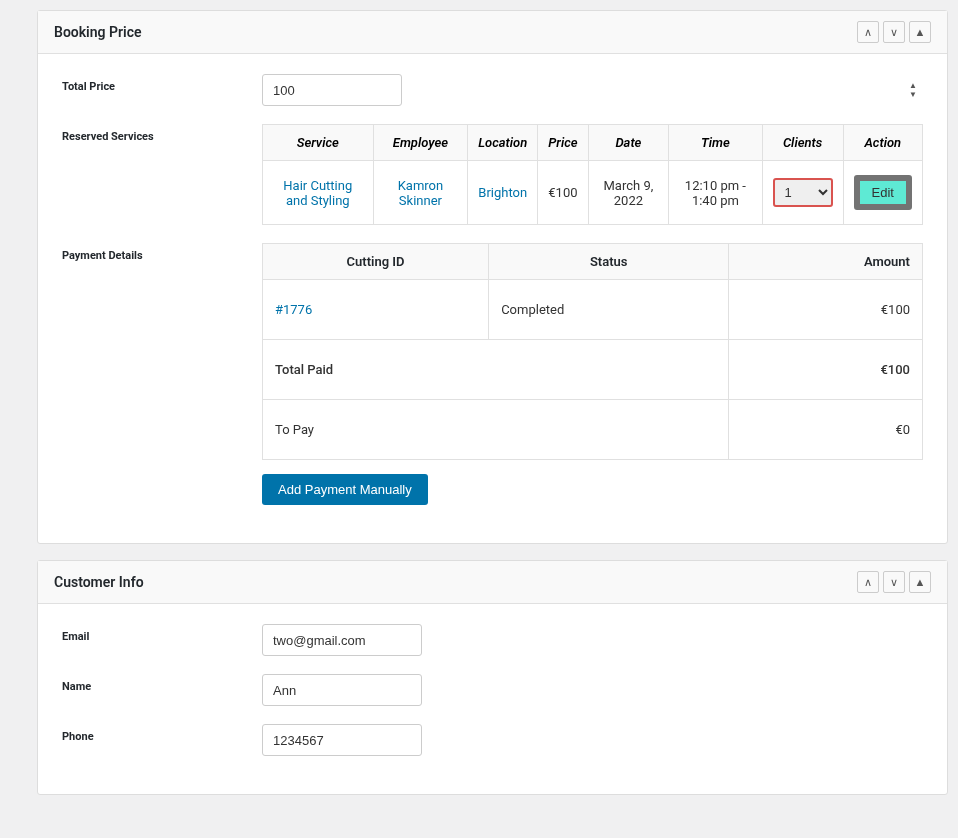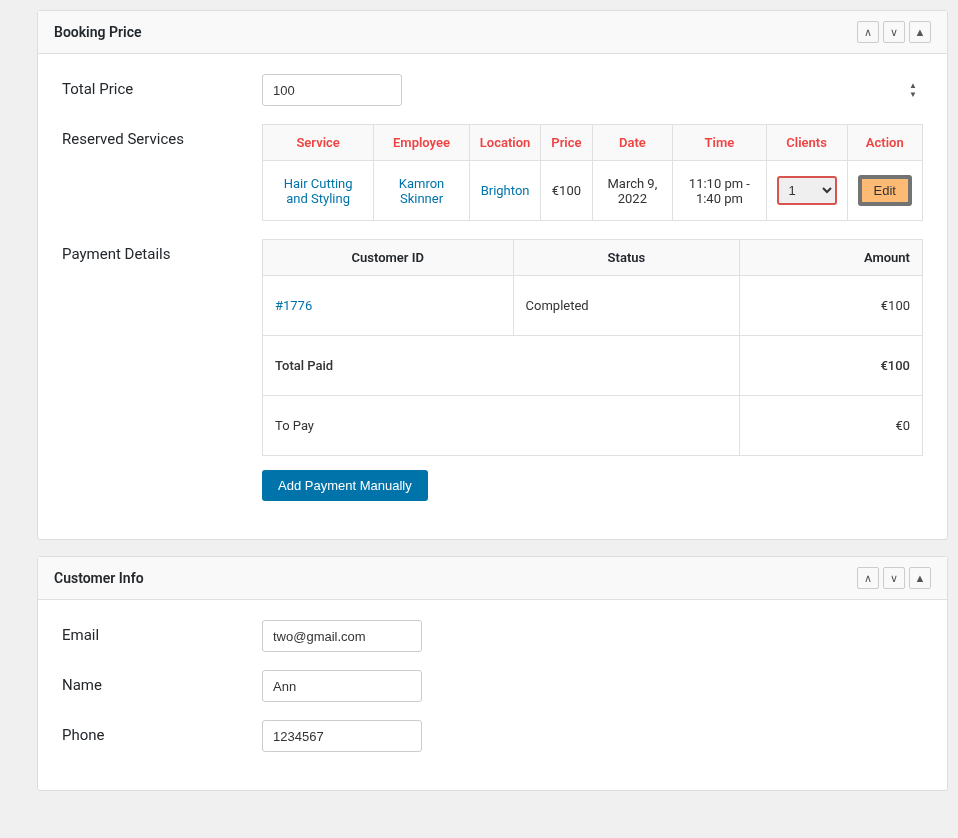--- a/index.html
+++ b/index.html
@@ -51,24 +51,24 @@
       padding: 20px 24px;
     }
     .form-row {
       display: flex;
       align-items: flex-start;
       margin-bottom: 18px;
     }
     .form-label {
       width: 200px;
       min-width: 200px;
-      font-size: 15px;
+      font-size: 11px;
       color: #23282d;
       padding-top: 6px;
-      font-weight: 400;
+      font-weight: 700;
     }
     .form-field {
       flex: 1;
     }
     .input-field {
       border: 1px solid #ccc;
       border-radius: 3px;
       padding: 5px 10px;
       font-size: 13px;
       color: #333;
@@ -110,22 +110,23 @@
       width: 100%;
       border-collapse: collapse;
       border: 1px solid #e0e0e0;
       font-size: 13px;
     }
     .services-table th {
       background: #f9f9f9;
       border: 1px solid #e0e0e0;
       padding: 10px 10px;
       font-weight: 600;
-      color: #ef4444;
+      color: #000000;
       text-align: center;
+      font-style: italic;
     }
     .services-table td {
       border: 1px solid #e0e0e0;
       padding: 14px 10px;
       text-align: center;
       vertical-align: middle;
     }
     .link-blue {
       color: #0073aa;
       text-decoration: none;
@@ -140,23 +141,23 @@
     .clients-select {
       border: 2px solid #d9534f;
       border-radius: 3px;
       padding: 4px 6px;
       font-size: 13px;
       color: #333;
       outline: none;
       width: 60px;
     }
     .edit-btn {
-      border: 4px solid #737373;
-      border-radius: 3px;
-      background: #fdba74;
+      border: 6px solid #737373;
+      border-radius: 3px;
+      background: #5eead4;
       color: #333;
       padding: 4px 12px;
       font-size: 13px;
       cursor: pointer;
       font-weight: 500;
     }
 
     
     .payment-table {
       width: 100%;
@@ -250,21 +251,21 @@
                 <a href="#" class="link-blue">Hair Cutting and Styling</a>
               </td>
               <td>
                 <a href="#" class="link-blue">Kamron Skinner</a>
               </td>
               <td>
                 <a href="#" class="link-blue">Brighton</a>
               </td>
               <td>€100</td>
               <td>March 9, 2022</td>
-              <td>11:10 pm - 1:40 pm</td>
+              <td>12:10 pm - 1:40 pm</td>
               <td>
                 <div class="clients-select-wrapper">
                   <select class="clients-select">
                     <option value="1" selected="">1</option>
                     <option value="2">2</option>
                     <option value="3">3</option>
                   </select>
                 </div>
               </td>
               <td>
@@ -275,21 +276,21 @@
         </table>
       </div>
     </div>
 
     <div class="form-row">
       <div class="form-label">Payment Details</div>
       <div class="form-field">
         <table class="payment-table">
           <thead>
             <tr>
-              <th>Customer ID</th>
+              <th>Cutting ID</th>
               <th>Status</th>
               <th style="text-align:right">Amount</th>
             </tr>
           </thead>
           <tbody>
             <tr>
               <td>
                 <a href="#" class="link-blue">#1776</a>
               </td>
               <td>Completed</td>

